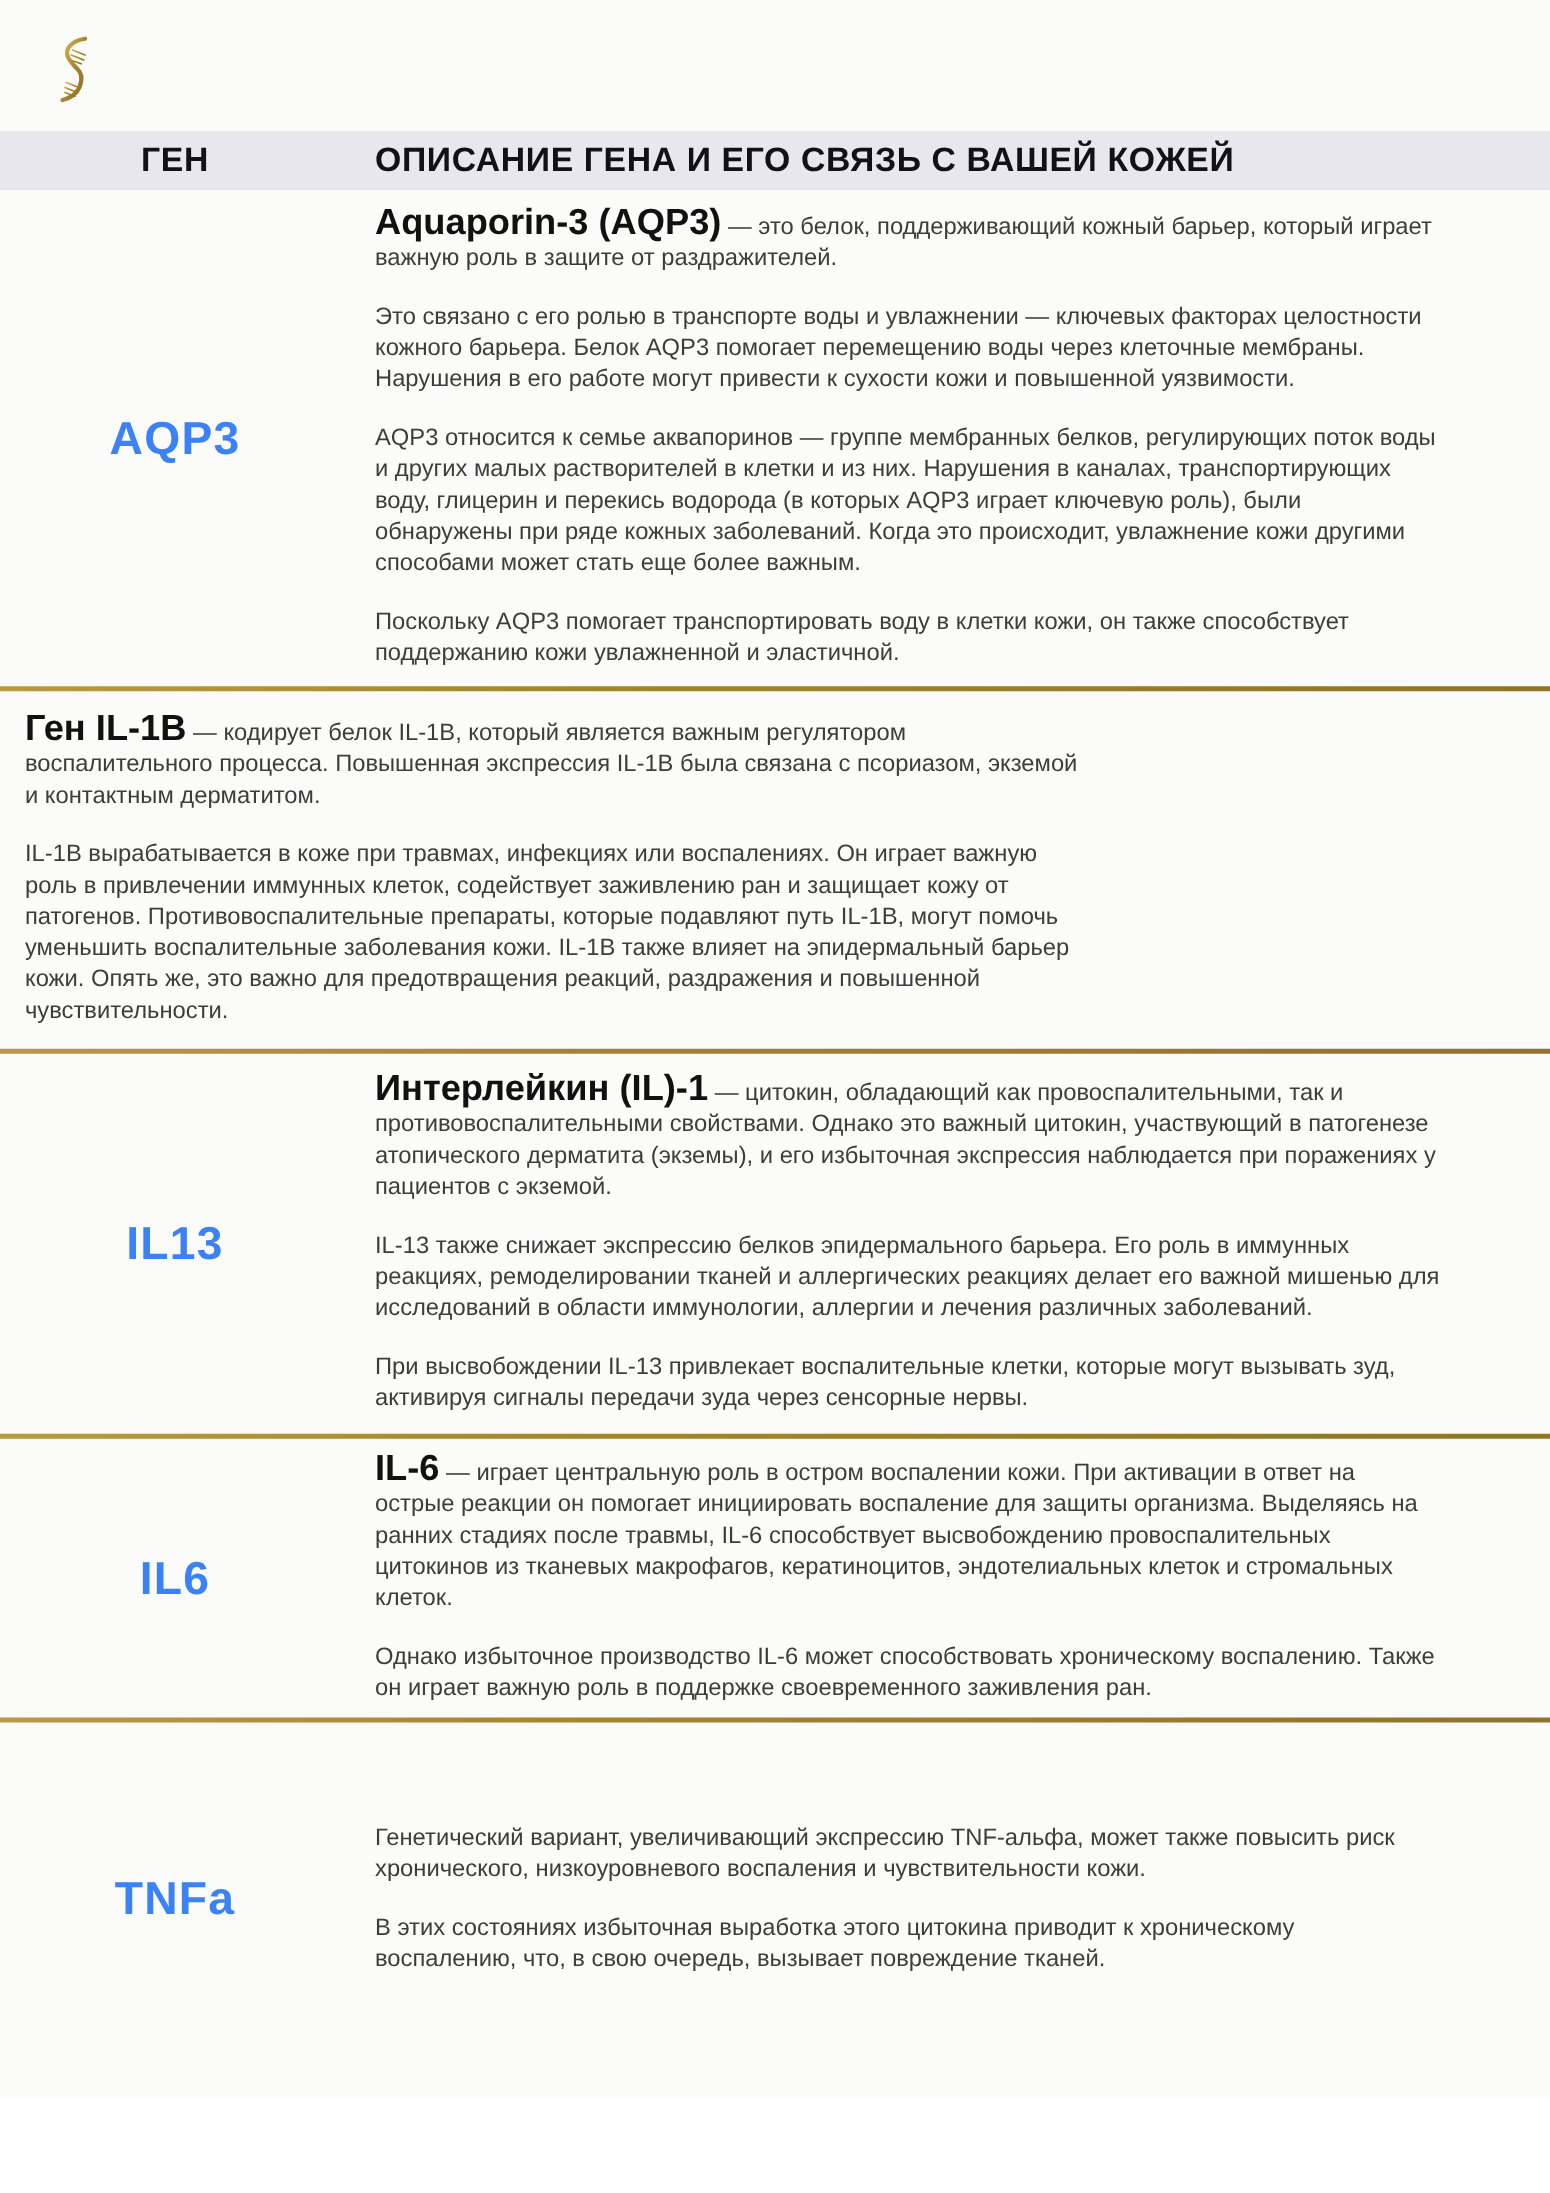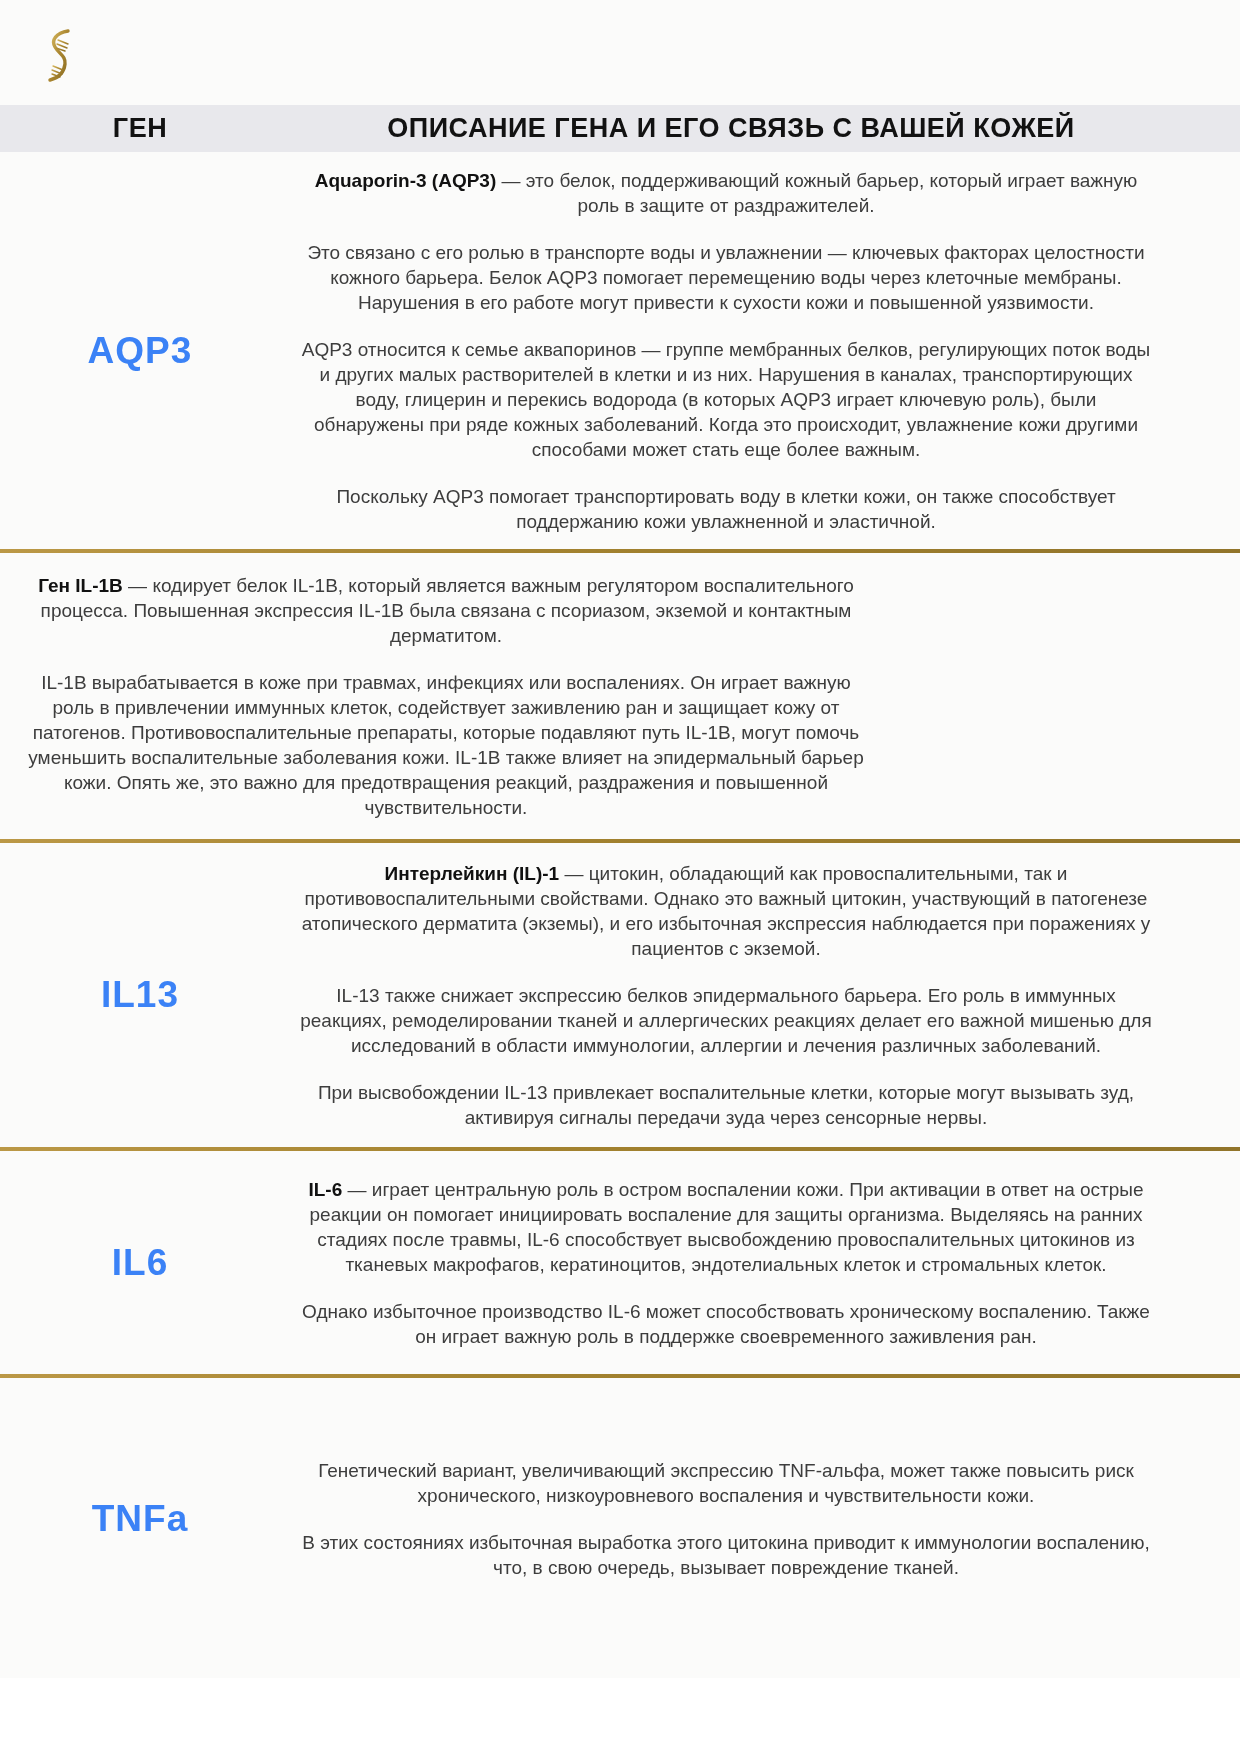--- a/index.html
+++ b/index.html
@@ -12,21 +12,20 @@
   }
   *{margin:0;padding:0;box-sizing:border-box;}
   html,body{background:#ffffff;}
   .page{
     position:relative;
     width:1240px;height:1678px;
     background:var(--page-bg);
     font-family:"Liberation Sans","DejaVu Sans",sans-serif;
     color:var(--body-text);
     overflow:hidden;
-    text-align:center;
   }
   .logo-area{position:relative;height:105px;}
   .logo{position:absolute;left:44px;top:28px;width:32px;height:56px;}
   .header-row{
     display:flex;align-items:center;
     height:47px;background:var(--header-bg);
   }
   .gene-col{width:280px;flex:0 0 280px;display:flex;align-items:center;justify-content:center;}
   .desc-col{flex:1;padding-left:20px;padding-right:78px;}
   .header-row .gene-col span,
@@ -48,21 +47,21 @@
   }
   .gene-row .desc-col{
     display:flex;flex-direction:column;justify-content:center;
   }
   .para{
     max-width:852px;
     font-size:19px;line-height:25px;
     margin:11px 0;
     color:var(--body-text);
   }
-  .lead{font-size:19px;color:var(--heading-text);font-weight:bold;}
+  .lead{font-size:29px;color:var(--heading-text);font-weight:bold;}
   .footer{position:relative;height:90px;margin-top:12px;}
   .footer-line{
     position:absolute;left:0;top:28px;width:783px;height:3px;
     background:linear-gradient(90deg,#ab8834 0%,#9c7c2d 100%);
   }
   .page-number{
     position:absolute;left:790px;top:3px;
     font-size:43px;font-weight:300;letter-spacing:3px;
     color:var(--gold-light);
     font-family:"DejaVu Sans","Liberation Sans",sans-serif;
@@ -136,21 +135,21 @@
       <p class="para"><span>Однако избыточное производство IL-6 может способствовать хроническому воспалению. Также он играет важную роль в поддержке своевременного заживления ран.</span></p>
     </div>
   </div>
 
   <div class="gene-row row-5 last">
     <div class="gene-col">
       <span class="gene-name">TNFa</span>
     </div>
     <div class="desc-col">
       <p class="para"><span>Генетический вариант, увеличивающий экспрессию TNF-альфа, может также повысить риск хронического, низкоуровневого воспаления и чувствительности кожи.</span></p>
-      <p class="para"><span>В этих состояниях избыточная выработка этого цитокина приводит к иммунологии воспалению, что, в свою очередь, вызывает повреждение тканей.</span></p>
+      <p class="para"><span>В этих состояниях избыточная выработка этого цитокина приводит к хроническому воспалению, что, в свою очередь, вызывает повреждение тканей.</span></p>
     </div>
   </div>
 
   <div class="footer">
     <div class="footer-line"></div>
     <div class="page-number">10</div>
   </div>
 
 </div>
 

